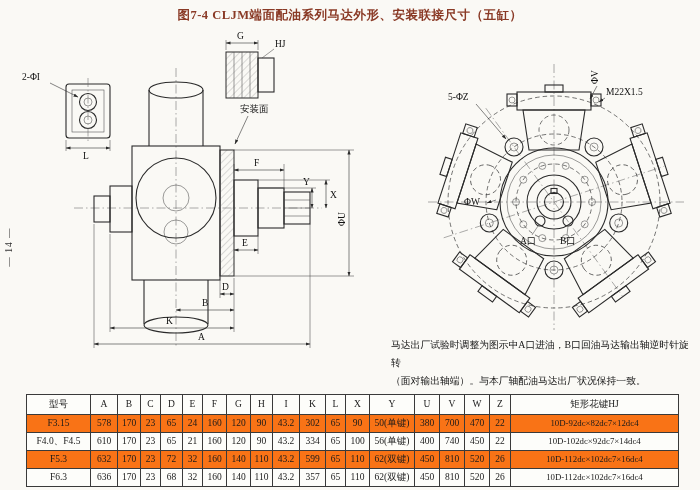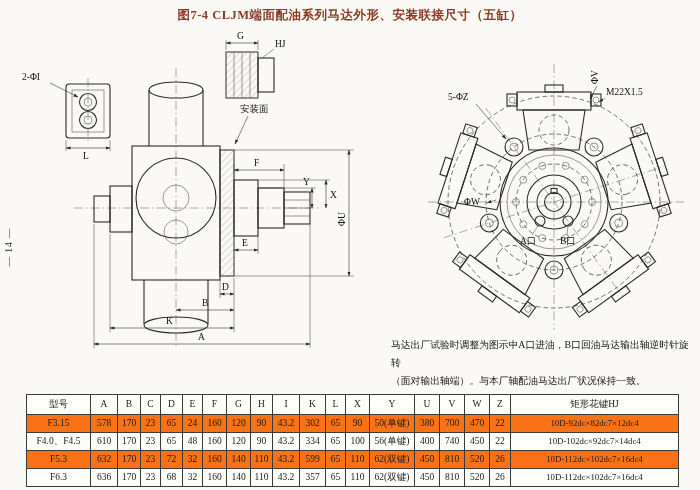--- a/index.html
+++ b/index.html
@@ -329,21 +329,21 @@
         <td>470</td>
         <td>22</td>
         <td class="sm">10D-92dc×82dc7×12dc4</td>
       </tr>
       <tr>
         <td>F4.0、F4.5</td>
         <td>610</td>
         <td>170</td>
         <td>23</td>
         <td>65</td>
-        <td>48</td>
+        <td>21</td>
         <td>160</td>
         <td>120</td>
         <td>90</td>
         <td>43.2</td>
         <td>334</td>
         <td>65</td>
         <td>100</td>
         <td>56(单键)</td>
         <td>400</td>
         <td>740</td>

